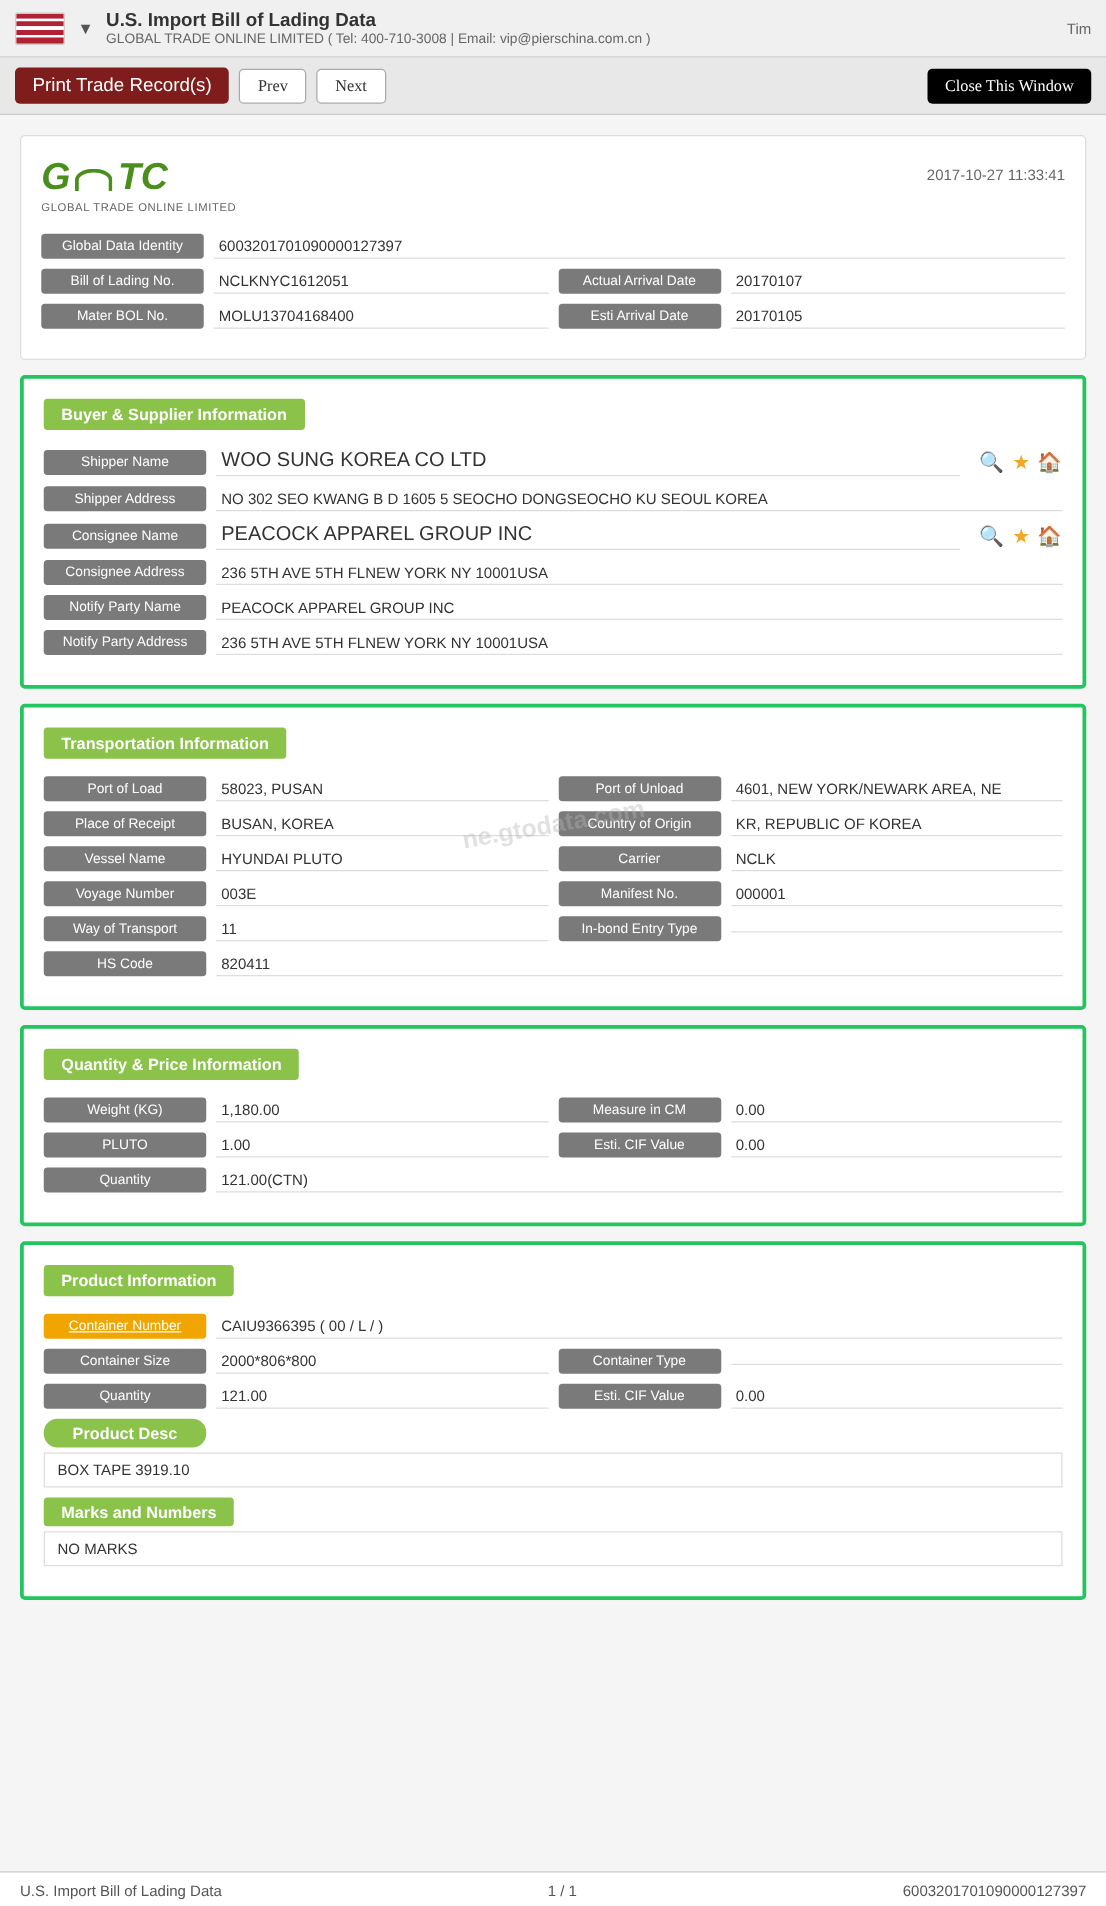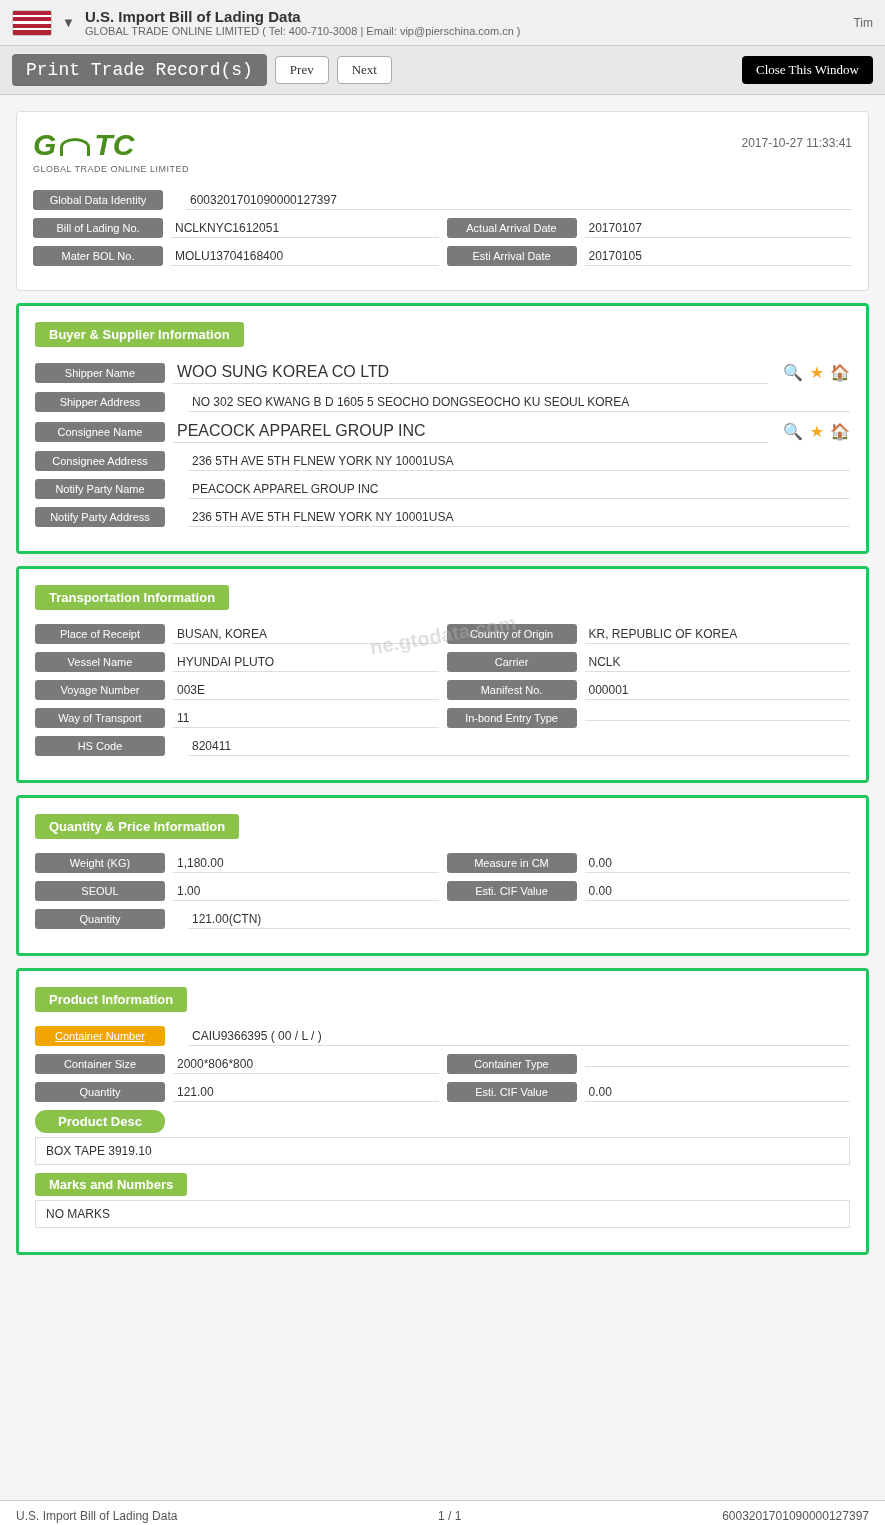--- a/index.html
+++ b/index.html
@@ -16,28 +16,27 @@
 
     .toolbar {
       background: #e8e8e8;
       border-bottom: 1px solid #ccc;
       padding: 8px 12px;
       display: flex;
       align-items: center;
       gap: 8px;
     }
     .btn-print {
-      background: #737373;
+      background: #7f1d1d;
       color: white;
       border: none;
       padding: 6px 14px;
       border-radius: 4px;
       cursor: pointer;
-      font-size: 18px;
-      font-family: Liberation Mono, monospace;
+      font-size: 15px;
     }
     .btn-nav {
       background: white;
       color: #333;
       border: 1px solid #aaa;
       padding: 5px 14px;
       border-radius: 4px;
       cursor: pointer;
       font-size: 13px;
       font-family: Liberation Serif, serif;
@@ -74,21 +73,21 @@
       align-items: flex-start;
       margin-bottom: 16px;
     }
 
     .logo-area { display: flex; flex-direction: column; align-items: flex-start; }
 
     .info-row {
       display: flex;
       align-items: center;
       margin-bottom: 8px;
-      gap: 23px;
+      gap: 8px;
     }
     .field-label {
       background: #7a7a7a;
       color: white;
       padding: 4px 10px;
       border-radius: 3px;
       font-size: 11px;
       white-space: nowrap;
       min-width: 130px;
       text-align: center;
@@ -300,20 +299,30 @@
     <div class="info-row">
       <span class="field-label">Notify Party Address</span>
       <span class="field-value">236 5TH AVE 5TH FLNEW YORK NY 10001USA</span>
     </div>
   </div>
 
   <div class="section-card">
     <div class="section-title">Transportation Information</div>
 
     
+    <div class="two-col-row">
+      <div class="col">
+        <span class="field-label">Port of Load</span>
+        <span class="field-value">58023, PUSAN</span>
+      </div>
+      <div class="col">
+        <span class="field-label">Port of Unload</span>
+        <span class="field-value" style="overflow:hidden;text-overflow:ellipsis;white-space:nowrap;">4601, NEW YORK/NEWARK AREA, NE</span>
+      </div>
+    </div>
 
     
     <div class="two-col-row" style="position:relative;">
       <div class="col">
         <span class="field-label">Place of Receipt</span>
         <span class="field-value">BUSAN, KOREA</span>
       </div>
       <div class="col">
         <span class="field-label">Country of Origin</span>
         <span class="field-value">KR, REPUBLIC OF KOREA</span>
@@ -376,21 +385,21 @@
       </div>
       <div class="col">
         <span class="field-label">Measure in CM</span>
         <span class="field-value">0.00</span>
       </div>
     </div>
 
     
     <div class="two-col-row">
       <div class="col">
-        <span class="field-label">SEOUL</span>
+        <span class="field-label">PLUTO</span>
         <span class="field-value">1.00</span>
       </div>
       <div class="col">
         <span class="field-label">Esti. CIF Value</span>
         <span class="field-value">0.00</span>
       </div>
     </div>
 
     
     <div class="info-row">

